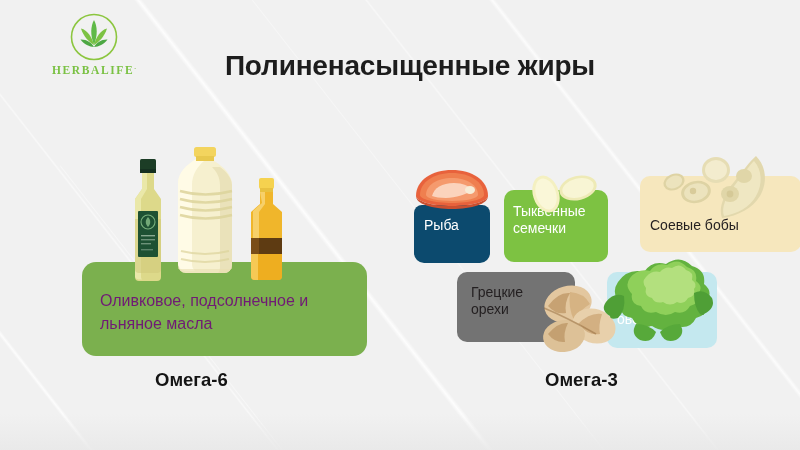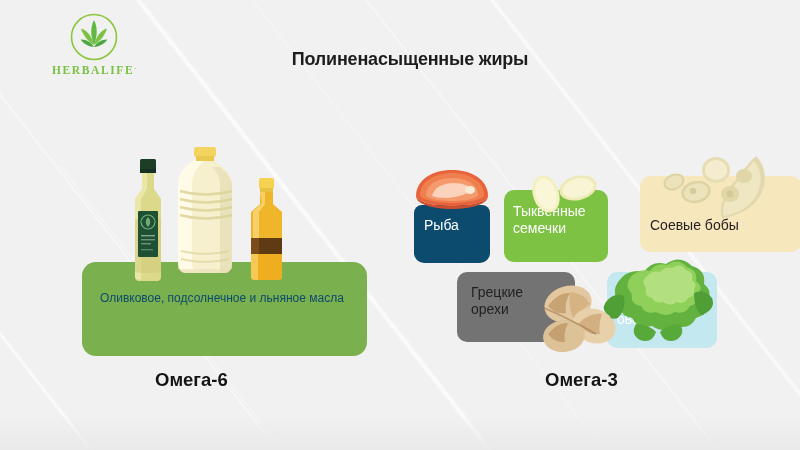--- a/index.html
+++ b/index.html
@@ -72,21 +72,21 @@
   }
   #logo .wordmark .reg { font-size: 7px; vertical-align: super; letter-spacing: 0; }
 
   
   #title {
     position: absolute;
     left: 210px;
     top: 48px;
     width: 400px;
     text-align: center;
-    font-size: 18px;
+    font-size: 28px;
     font-weight: 700;
     line-height: 1.29;
     color: #1d1d1d;
     letter-spacing: -0.2px;
     z-index: 5;
   }
 
   
   #omega6-panel {
     position: absolute;
@@ -96,23 +96,23 @@
     height: 94px;
     background: #7bb04e;
     border-radius: 14px;
     z-index: 3;
   }
   #omega6-panel .panel-text {
     position: absolute;
     left: 18px;
     top: 28px;
     width: 252px;
-    font-size: 12px;
+    font-size: 16px;
     line-height: 1.42;
-    color: #0c4a6e;
+    color: #701a75;
     font-weight: 400;
   }
 
   
   .bottle-wrap { position: absolute; z-index: 4; }
   #bottle-olive   { left: 126px; top: 159px; }
   #bottle-sun     { left: 172px; top: 147px; }
   #bottle-flax    { left: 244px; top: 178px; }
 
   

